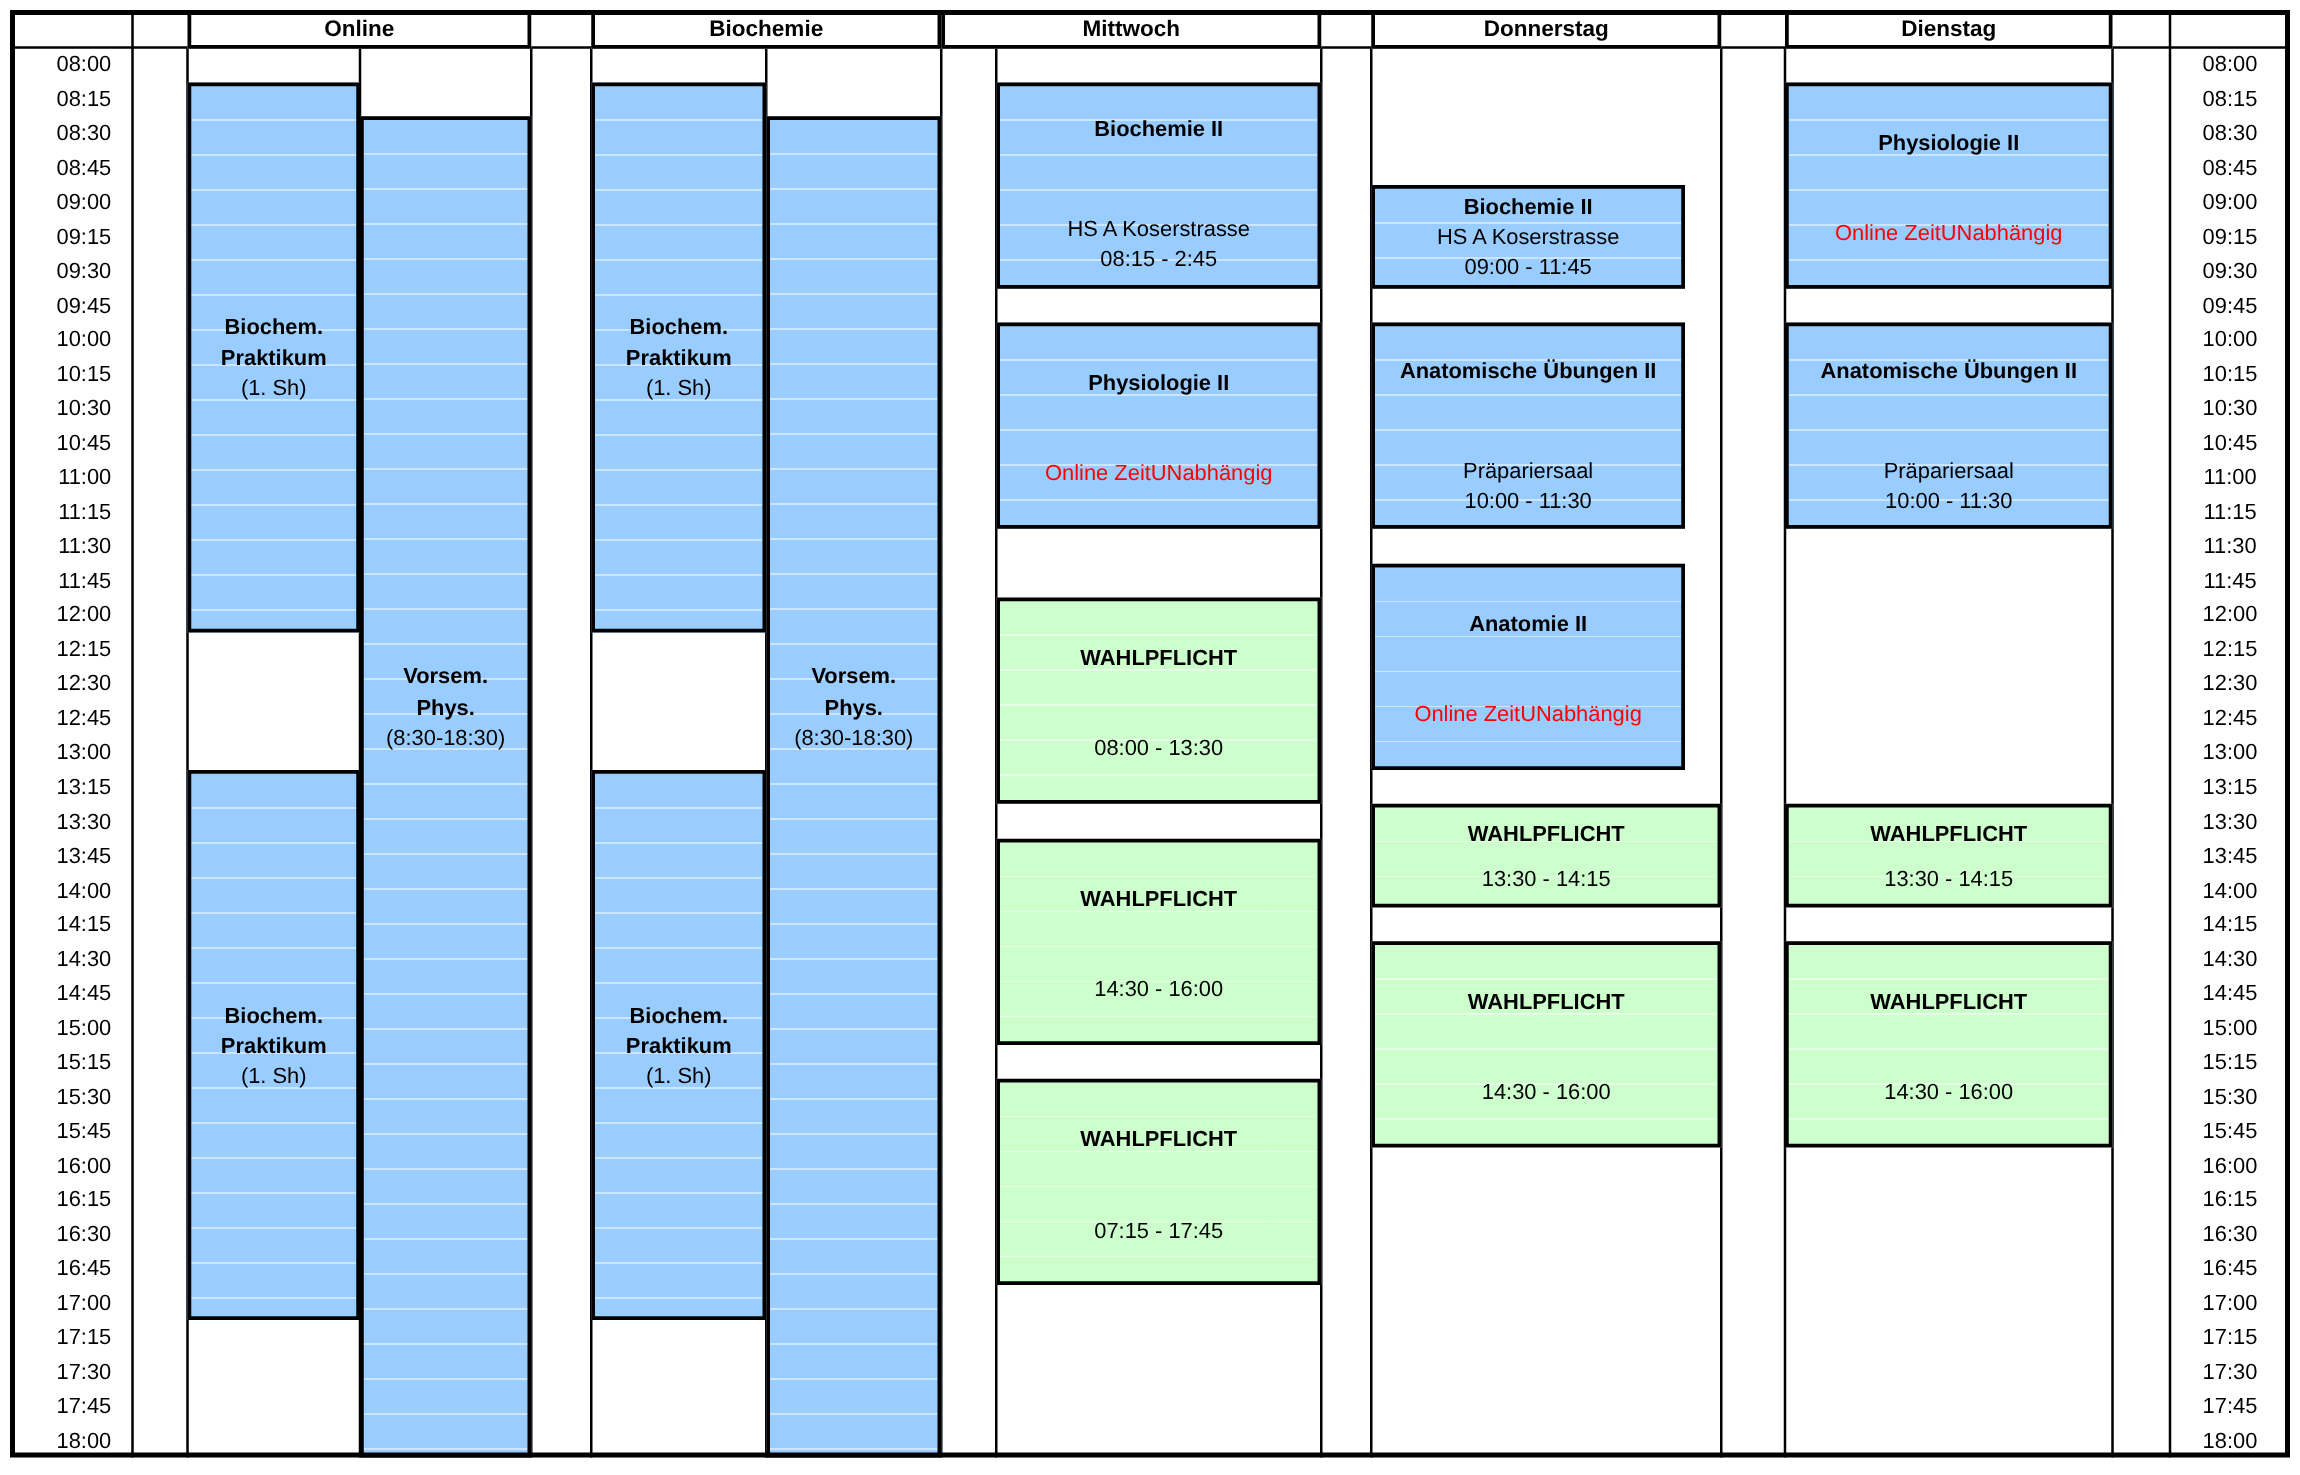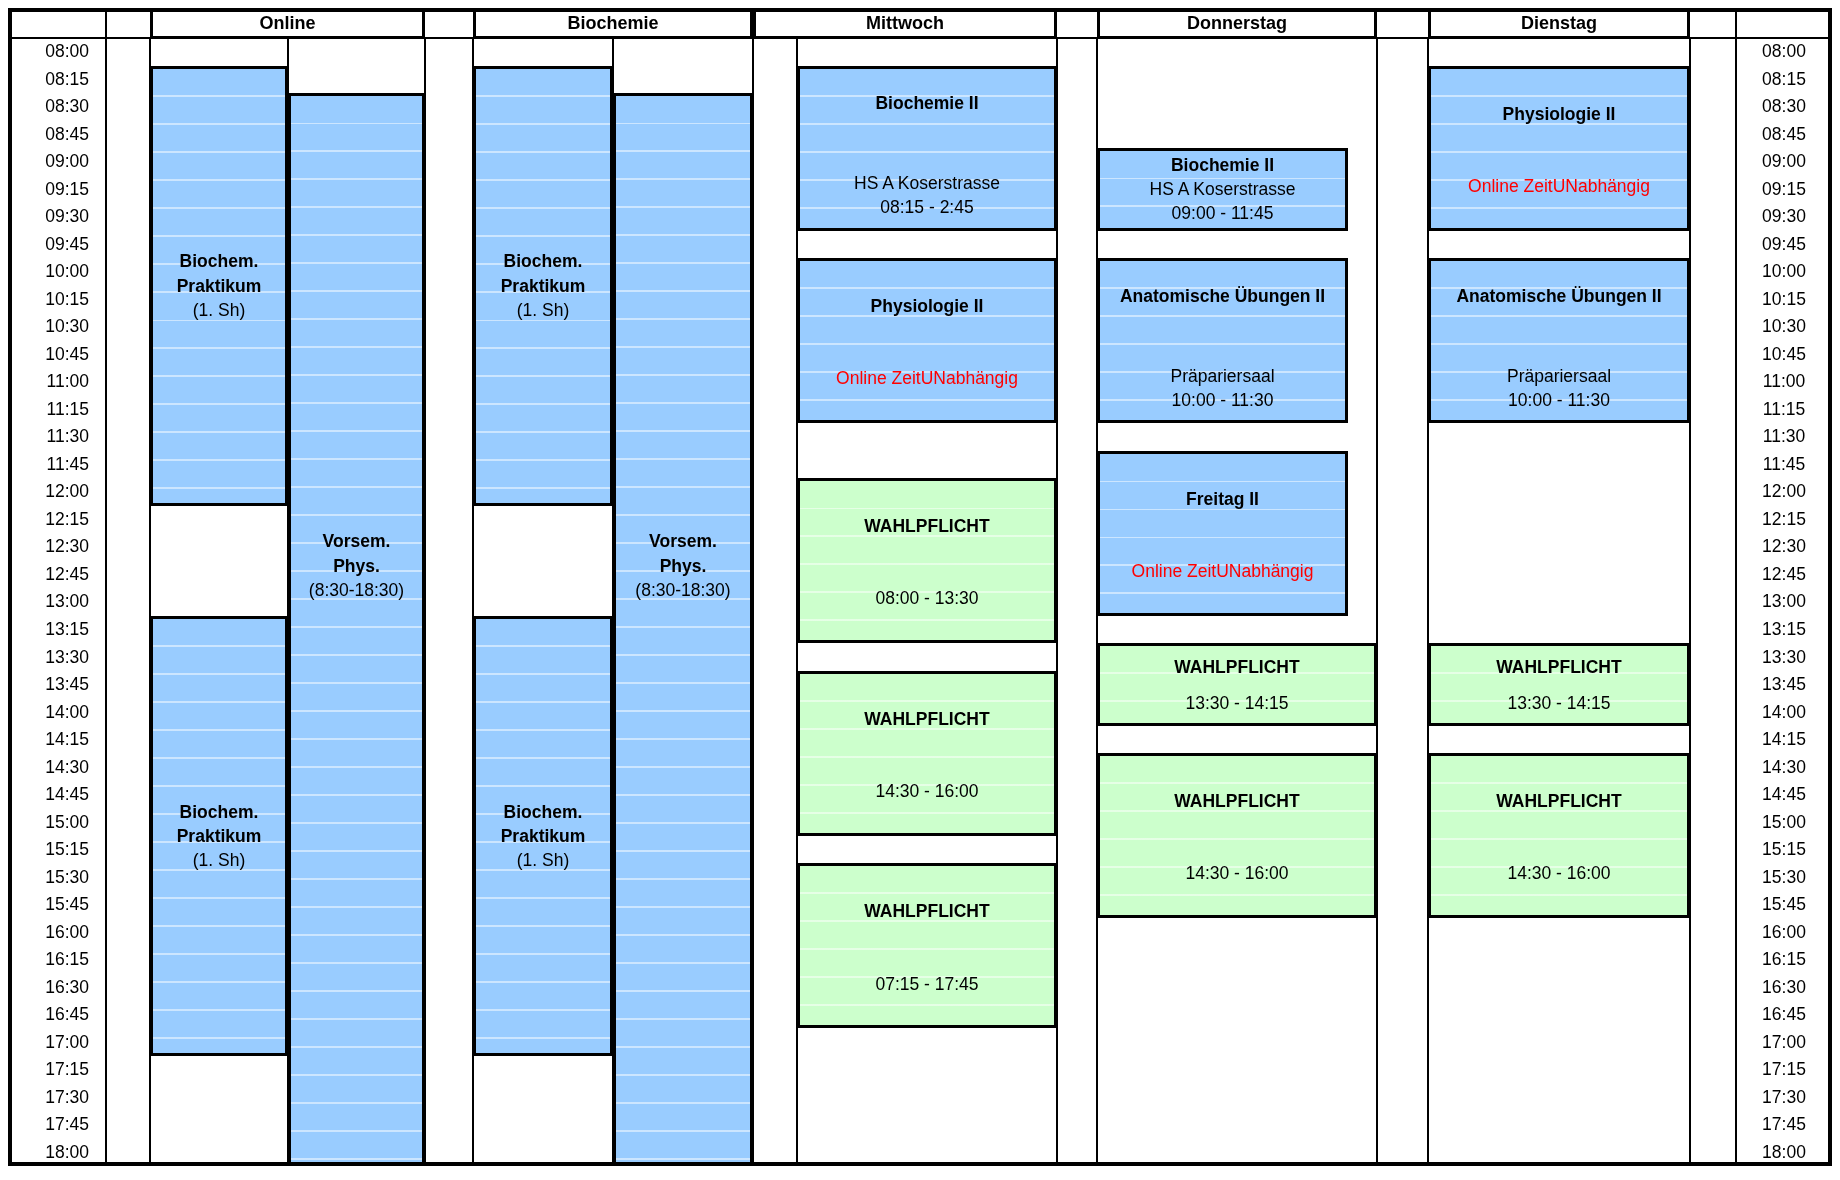--- a/index.html
+++ b/index.html
@@ -219,21 +219,21 @@
       <div class="sp" style="flex-grow: 0.65;"></div>
       <span class="line b">Anatomische Übungen II</span>
       <div class="sp" style="flex-grow: 1.6;"></div>
       <div class="bottomgroup">
         <span class="line">Präpariersaal</span>
         <span class="line">10:00 - 11:30</span>
       </div>
     </div>
     <div class="event v-spread" style="left: 1097px; width: 251px; top: 450.683px; height: 165.073px; background-color: rgb(153, 204, 255);">
       <div class="sp" style="flex-grow: 1;"></div>
-      <span class="line b">Freitag II</span>
+      <span class="line b">Anatomie II</span>
       <div class="sp" style="flex-grow: 1.45;"></div>
       <span class="line r">Online ZeitUNabhängig</span>
       <div class="sp" style="flex-grow: 0.9;"></div>
     </div>
     <div class="event v-spread" style="left: 1097px; width: 280px; top: 643.268px; height: 82.5366px; background-color: rgb(204, 255, 204);">
       <div class="sp" style="flex-grow: 1;"></div>
       <span class="line b">WAHLPFLICHT</span>
       <div class="sp" style="flex-grow: 1.45;"></div>
       <span class="line">13:30 - 14:15</span>
       <div class="sp" style="flex-grow: 0.9;"></div>

